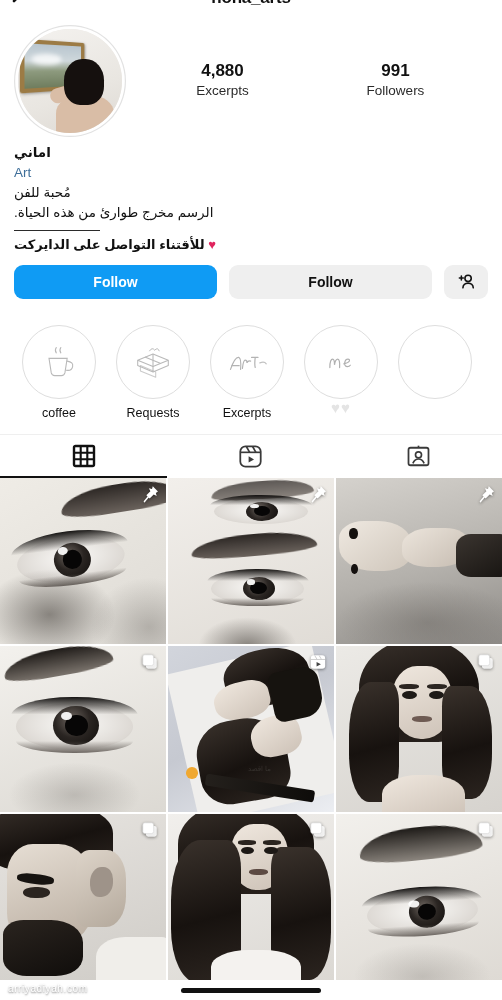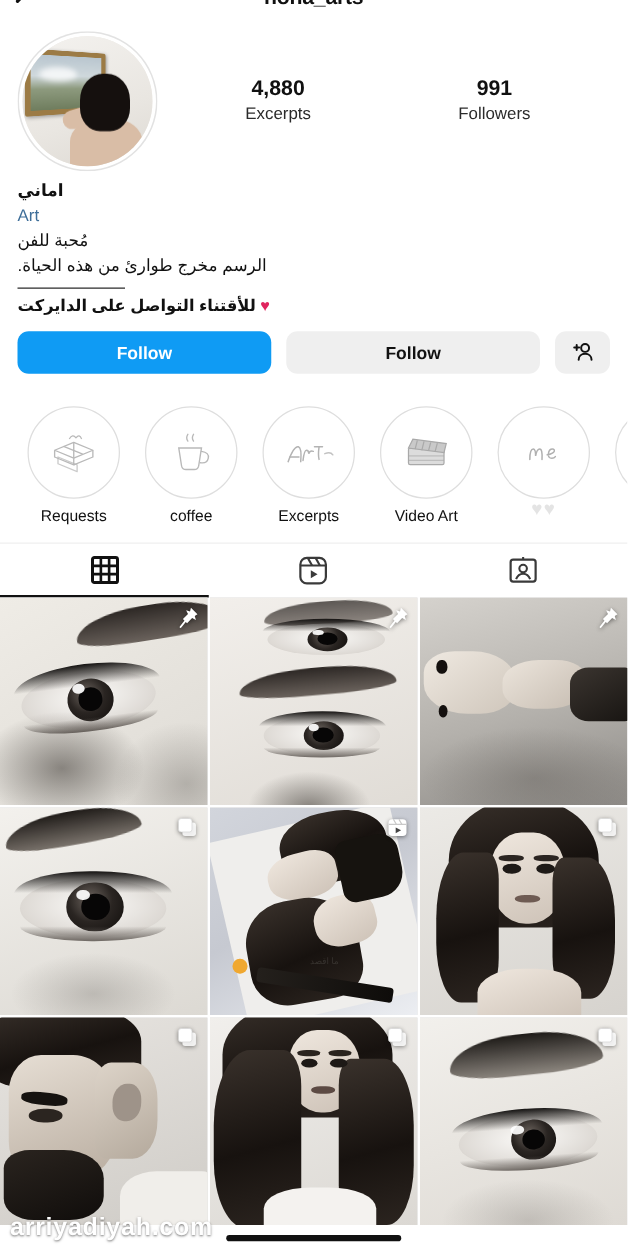--- a/index.html
+++ b/index.html
@@ -189,24 +189,23 @@
   }
 
   .hair-mass {
     position:absolute;
     background:linear-gradient(165deg,#3a322c 0%,#17120f 55%,#2c2520 100%);
   }
   .skin { position:absolute; background:linear-gradient(160deg,#efe7de,#cdc2b7); }
 
   .wm {
     position:absolute; left:8px; bottom:6px; z-index:10;
-    color:#ffffff; font-size:20px; letter-spacing:.6px;
+    color:#ffffff; font-size:10px; letter-spacing:.6px;
     font-family:"Liberation Sans", sans-serif;
     text-shadow: 0 1px 2px rgba(0,0,0,.55);
-    font-weight: bold;
   }
   .phone-bar {
     position:absolute; left:50%; transform:translateX(-50%);
     bottom:7px; width:140px; height:5px; border-radius:3px;
     background:#111; z-index:11;
   }
 </style>
 </head>
 <body>
 
@@ -271,76 +270,63 @@
           <path d="M3 7.5h5M5.5 5v5" stroke="#111" stroke-width="2" stroke-linecap="round"></path>
         </svg>
       </span>
     </button>
   </div>
 
   <div class="highlights">
 
     <div class="highlight">
       <div class="hl-circle">
+        <svg width="38" height="40" viewBox="0 0 40 44">
+          <g fill="none" stroke="#b9b9b9" stroke-width="1.2" stroke-linecap="round">
+            <path d="M9 18 h20 l-2.5 16 a4 4 0 0 1 -4 3 h-7 a4 4 0 0 1 -4 -3 Z"></path>
+            <path d="M29 21 q7 1 6 6 q-1 5 -7 4"></path>
+            <path d="M17 12 q-2-3 0-6 M22 12 q-2-3 0-6"></path>
+          </g>
+        </svg>
+      </div>
+      <div class="hl-label">coffee</div>
+    </div>
+
+    <div class="highlight">
+      <div class="hl-circle">
         <svg width="42" height="36" viewBox="0 0 46 40">
           <g fill="none" stroke="#b9b9b9" stroke-width="1.2" stroke-linejoin="round">
             <path d="M6 18 L23 11 L40 18 L23 25 Z"></path>
             <path d="M6 18 v6 L23 31 v-6"></path>
             <path d="M40 18 v6 L23 31"></path>
             <path d="M23 11 v14"></path>
             <path d="M14 14.5 L31 21.5"></path>
             <path d="M19 8 q3-5 6-1 q3-4 5 1" stroke-width="1.1"></path>
             <path d="M9 24 L26 31 L26 37 L9 30 Z" opacity=".75"></path>
           </g>
         </svg>
       </div>
       <div class="hl-label">Requests</div>
     </div>
 
     <div class="highlight">
       <div class="hl-circle">
-        <svg width="38" height="40" viewBox="0 0 40 44">
-          <g fill="none" stroke="#b9b9b9" stroke-width="1.2" stroke-linecap="round">
-            <path d="M9 18 h20 l-2.5 16 a4 4 0 0 1 -4 3 h-7 a4 4 0 0 1 -4 -3 Z"></path>
-            <path d="M29 21 q7 1 6 6 q-1 5 -7 4"></path>
-            <path d="M17 12 q-2-3 0-6 M22 12 q-2-3 0-6"></path>
-          </g>
-        </svg>
-      </div>
-      <div class="hl-label">coffee</div>
-    </div>
-
-    <div class="highlight">
-      <div class="hl-circle">
         <svg width="44" height="28" viewBox="0 0 48 30">
           <g fill="none" stroke="#b3b3b3" stroke-width="1.3" stroke-linecap="round">
             <path d="M6 23 q5-14 9-13 q3 1 2 13"></path>
             <path d="M7.5 19 h8"></path>
             <path d="M19 22 q1-9 3-9 q2 0 2 3 q1-3 4-2"></path>
             <path d="M29 10 q4 0 7 0 M33 10 q-1 7 0 11"></path>
             <path d="M38 16 q5-2 7 1" opacity=".8"></path>
           </g>
         </svg>
       </div>
       <div class="hl-label">Excerpts</div>
     </div>
 
-    <div class="highlight">
-      <div class="hl-circle">
-        <svg width="40" height="32" viewBox="0 0 44 36">
-          <g stroke="#a9a9a9" stroke-width="1.1" fill="none">
-            <rect x="6" y="14" width="32" height="15" rx="1.5" fill="#dcdcdc"></rect>
-            <path d="M6 14 L10 6 L40 10 L38 18 Z" fill="#c9c9c9"></path>
-            <path d="M14 7 L12 15 M20 8 L18 16 M26 9 L24 16.5 M32 9.6 L30 17"></path>
-            <path d="M6 21 h32 M6 25 h32" opacity=".6"></path>
-          </g>
-        </svg>
-      </div>
-      <div class="hl-label">Video Art</div>
-    </div>
 
     <div class="highlight">
       <div class="hl-circle">
         <svg width="38" height="26" viewBox="0 0 40 28">
           <g fill="none" stroke="#b0b0b0" stroke-width="1.3" stroke-linecap="round">
             <path d="M8 20 q0-9 3-9 q2 0 2 6 q1-6 3.5-6 q2.5 0 2 9"></path>
             <path d="M23 16 q5-1 6-3 q.6-2-1.5-2 q-3 0-3.5 4 q-.4 4 3 4 q2 0 3-1.5"></path>
           </g>
         </svg>
       </div>

